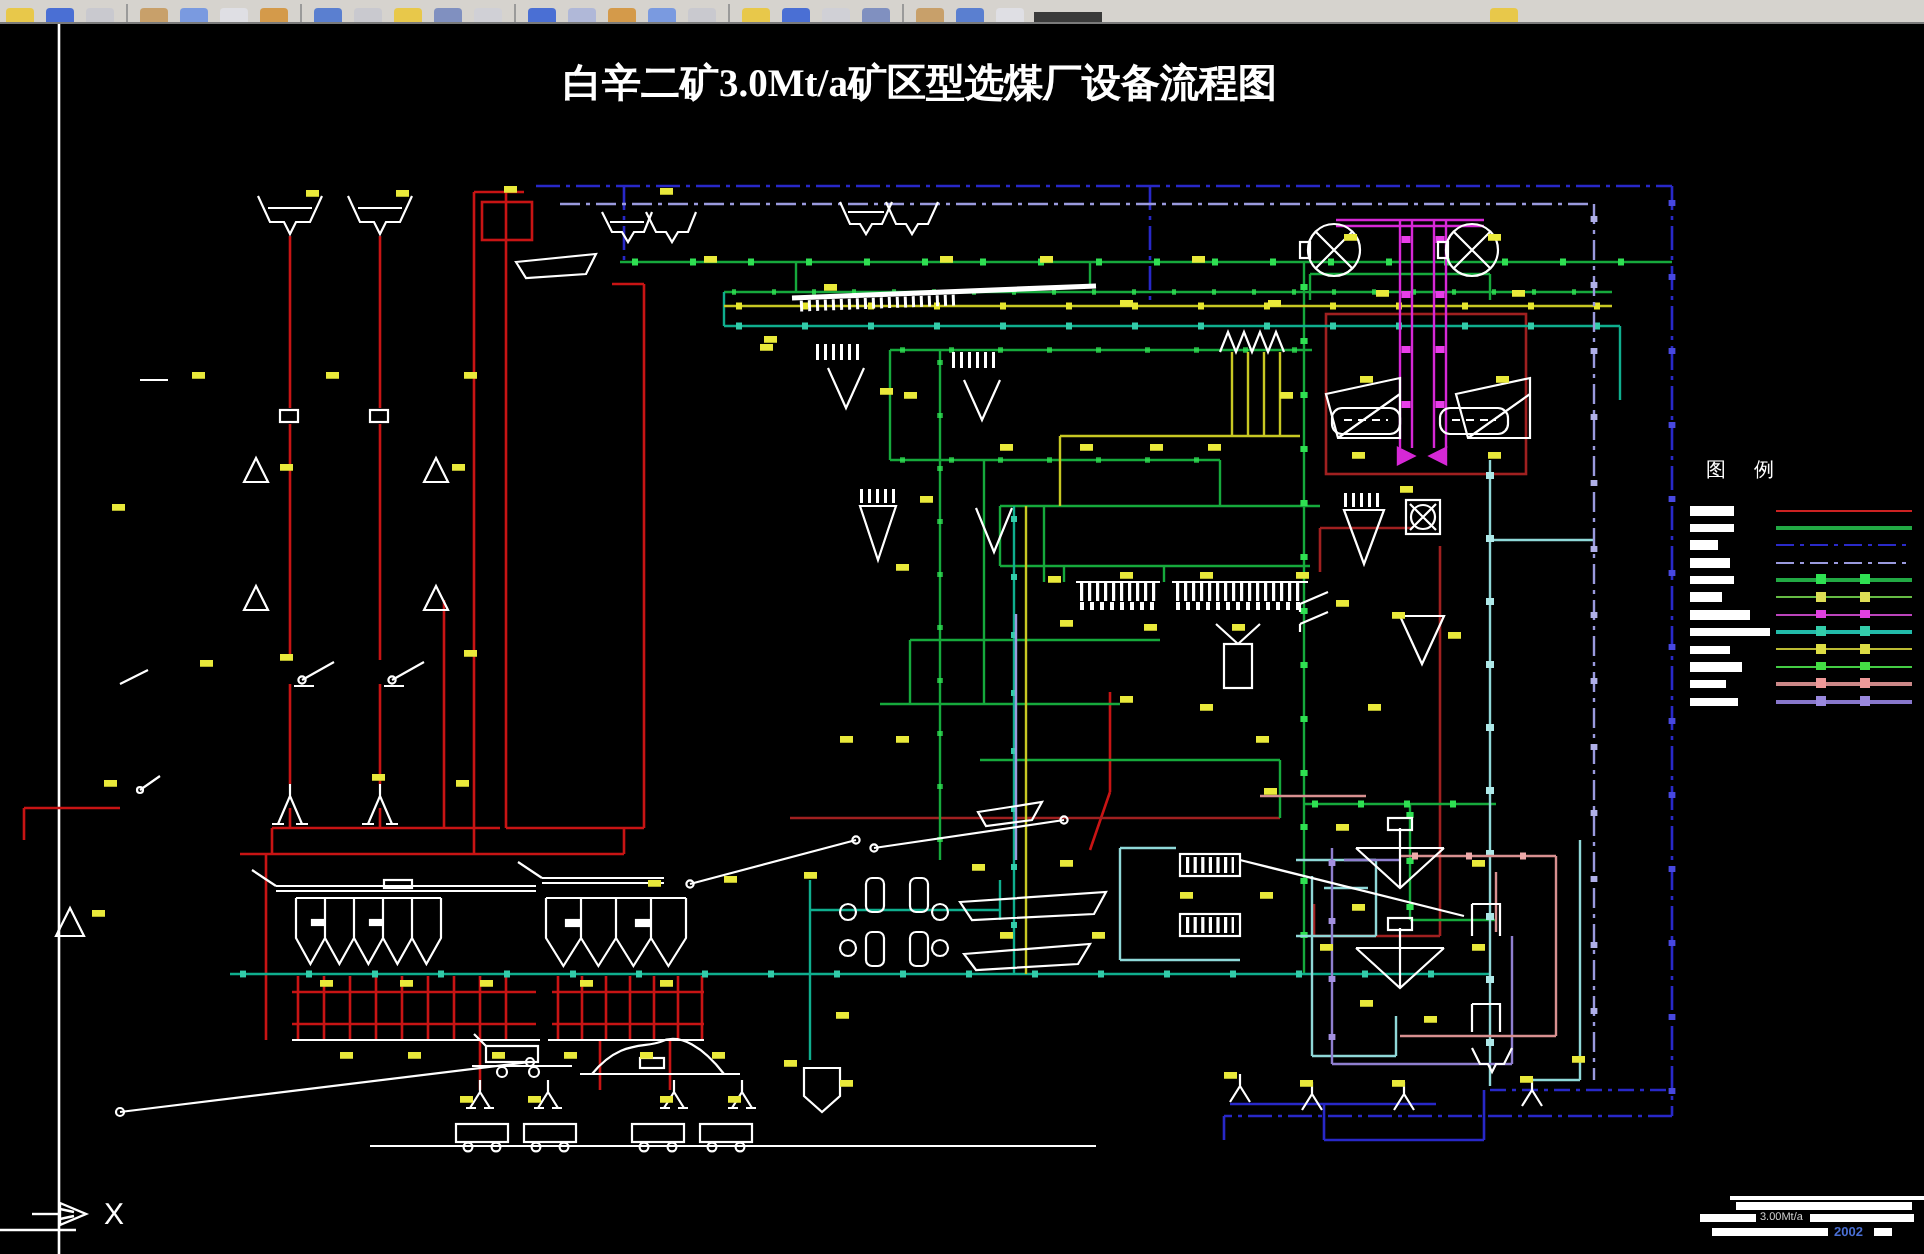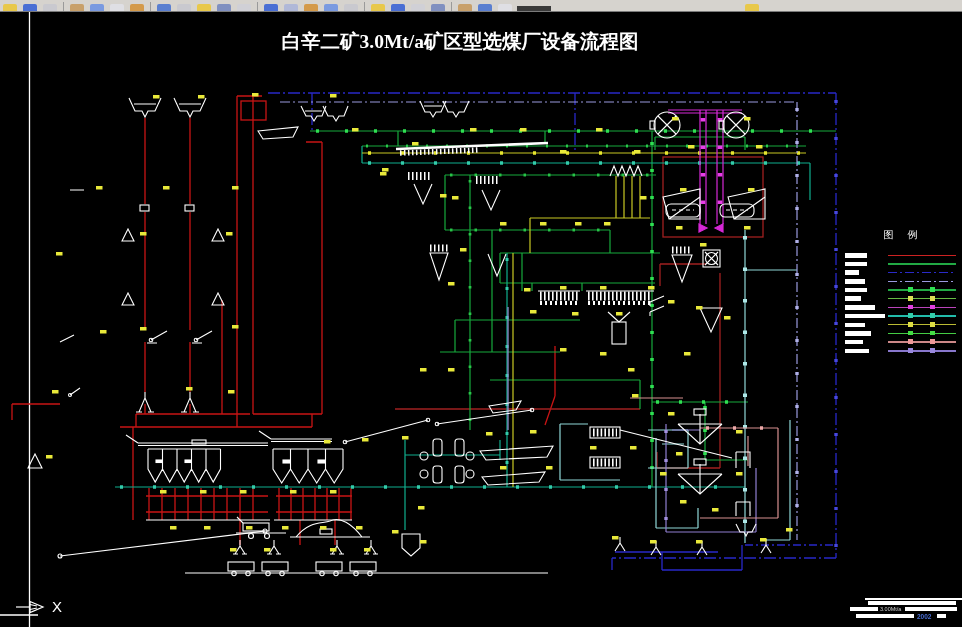--- a/index.html
+++ b/index.html
@@ -9,21 +9,21 @@
   #toolbar{position:absolute;left:0;top:0;width:962px;height:11px;background:#d6d3ce;
     border-bottom:1px solid #7a7a7a;overflow:hidden;white-space:nowrap;z-index:5;}
   .tbi{display:inline-block;width:14px;height:9px;margin:4px 3px 0 3px;border-radius:2px 2px 0 0;
     vertical-align:top;}
   .tbsep{display:inline-block;width:1px;height:9px;margin:2px 3px 0 3px;background:#9a9a9a;vertical-align:top;}
   .tbtxt{display:inline-block;width:34px;height:5px;margin:6px 4px 0 2px;background:#3a3a3a;vertical-align:top;}
   
   #cnv{position:absolute;left:0;top:0;z-index:1;}
   
   #legend{position:absolute;left:843px;top:228px;width:119px;z-index:2;}
-  #legend .hdr{color:#fff;font-size:10px;letter-spacing:14px;text-align:center;
+  #legend .hdr{color:#fff;font-size:10px;letter-spacing:14px;
     font-family:Liberation Mono, monospace;margin-left:10px;}
   #legend .rows{margin-top:9px;}
   .lrow{position:relative;height:8.7px;}
   .lbar{position:absolute;left:2px;top:2px;height:4.6px;background:#fff;}
   .lline{position:absolute;left:45px;top:3.6px;width:68px;}
   .lmark{position:absolute;top:1.6px;width:4.6px;height:4.6px;}
   
   #tblock{position:absolute;left:843px;top:598px;width:119px;z-index:2;}
   #tblock .topline{height:1.5px;background:#fff;margin-left:22px;}
   .tbrow{position:relative;height:5.6px;margin-top:1.2px;}

